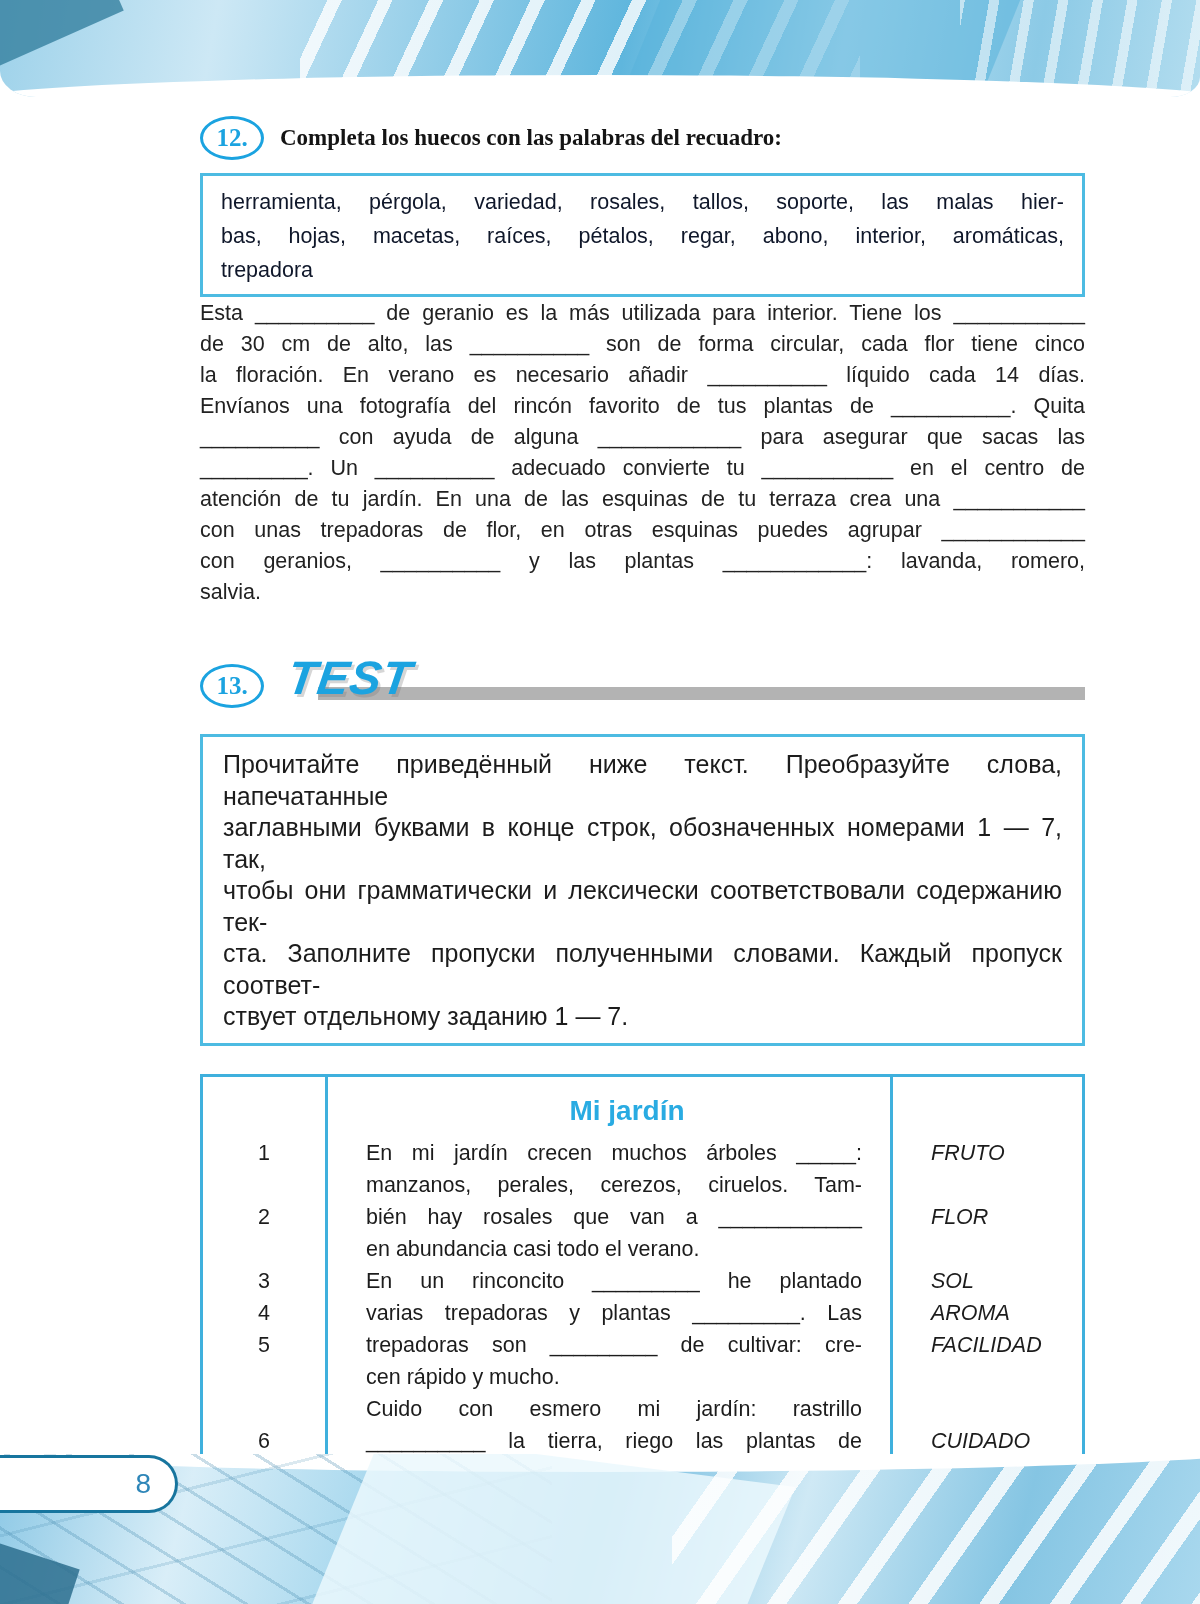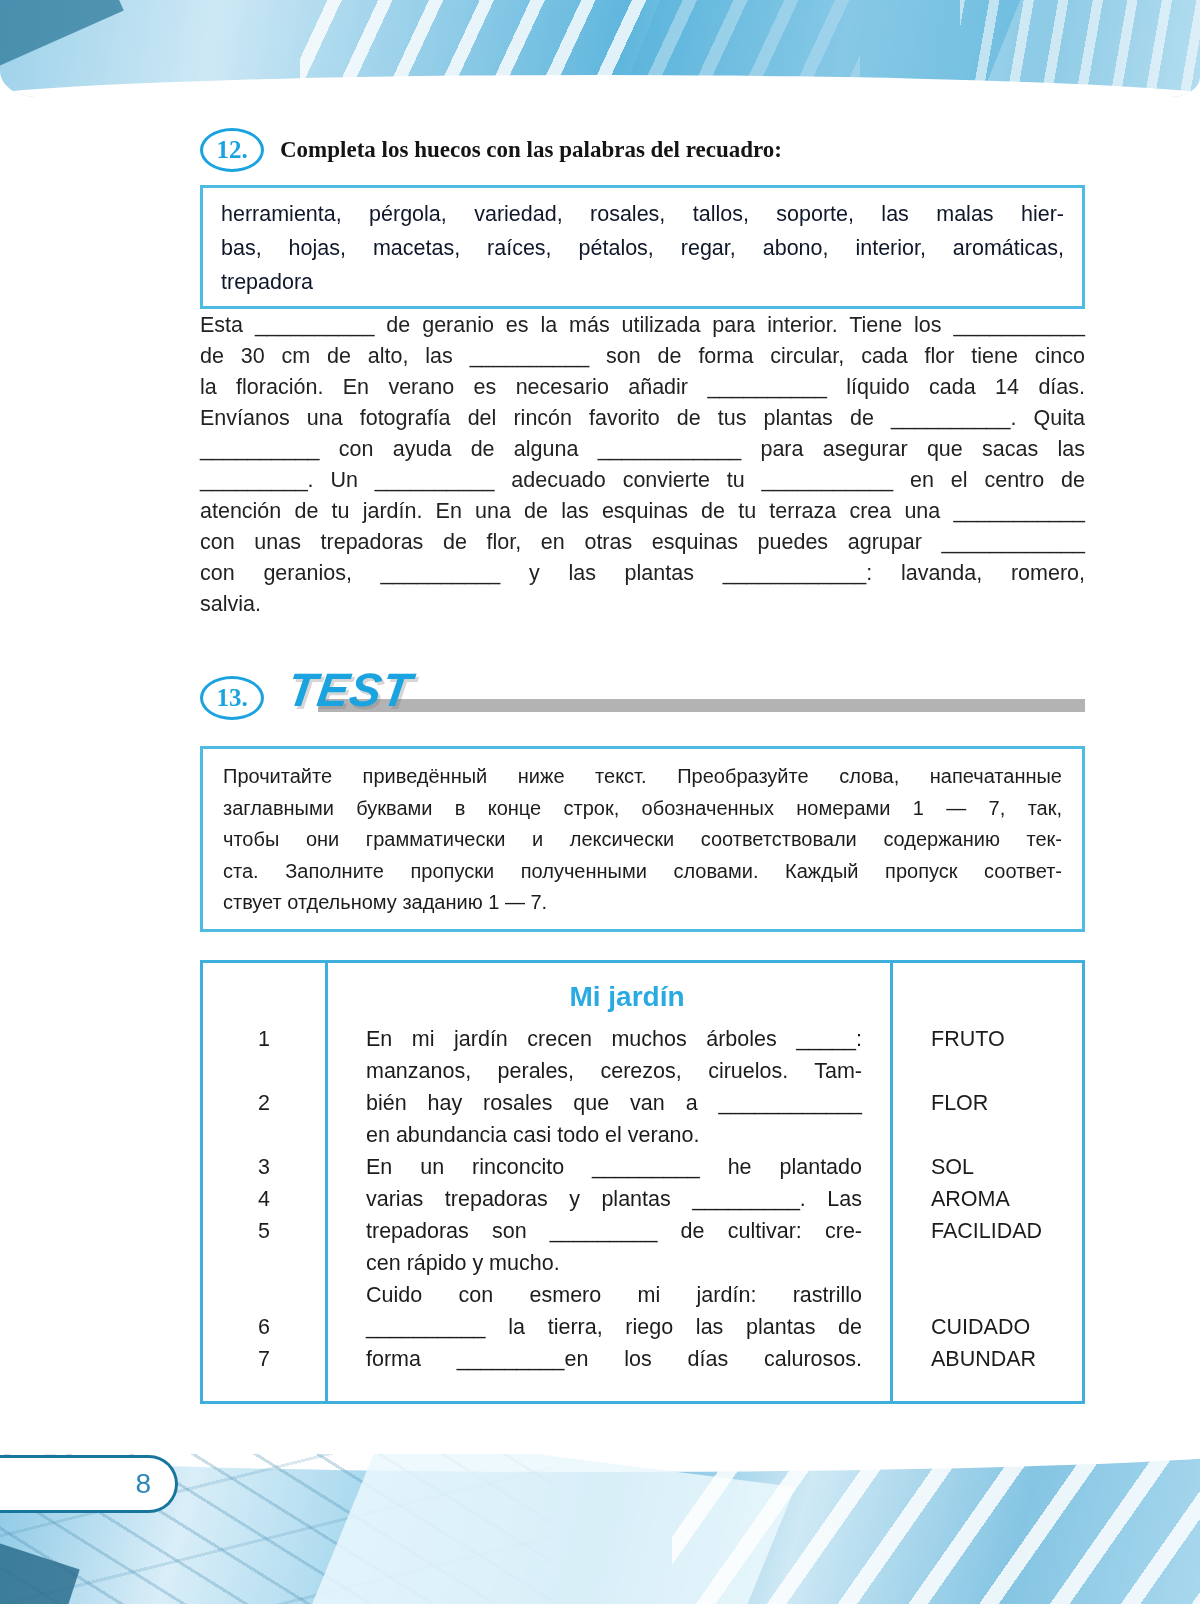--- a/index.html
+++ b/index.html
@@ -35,21 +35,21 @@
     background:repeating-linear-gradient(100deg,rgba(255,255,255,.8) 0 10px,rgba(255,255,255,0) 10px 34px);}
   .fb1{left:0;top:0;width:46%;height:100%;opacity:.9;
     background:repeating-linear-gradient(32deg,rgba(255,255,255,0) 0 30px,rgba(72,140,176,.32) 30px 33px),
                repeating-linear-gradient(-14deg,rgba(255,255,255,0) 0 64px,rgba(72,140,176,.22) 64px 67px);}
   .fb2{left:28%;top:6px;width:36%;height:120%;background:rgba(235,248,253,.85);transform:skewX(-16deg) rotate(7deg);}
   .fb3{left:56%;top:-18px;width:48%;height:130%;opacity:.9;
     background:repeating-linear-gradient(125deg,rgba(255,255,255,.92) 0 16px,rgba(255,255,255,0) 16px 58px);}
   .fb4{left:-18px;bottom:-14px;width:90px;height:64px;background:#2d6f8e;opacity:.85;transform:rotate(18deg);}
 
   
-  .content{position:absolute;left:200px;top:12px;width:885px;}
+  .content{position:absolute;left:200px;top:0;width:885px;}
 
   .ex-head{display:flex;align-items:center;gap:16px;}
   .ex-head-12{margin-top:116px;}
   .badge{
     flex:0 0 auto;display:flex;align-items:center;justify-content:center;
     width:64px;height:44px;border:3px solid var(--accent);border-radius:50%;
     box-sizing:border-box;color:var(--accent);
     font-family:"Liberation Serif",serif;font-weight:700;font-size:25px;
   }
   .ex-title{
@@ -69,36 +69,36 @@
   .test-head{position:relative;margin-top:50px;height:56px;display:flex;align-items:center;text-align:right;}
   .gray-bar{position:absolute;left:118px;right:0;top:29px;height:13px;background:var(--gray-bar);z-index:1;}
   .test-title{
     position:absolute;left:88px;top:-8px;z-index:2;
     font-weight:700;font-style:italic;font-size:47px;letter-spacing:1px;
     color:var(--accent);transform:skewX(-8deg);
     text-shadow:3px 3px 0 rgba(120,120,120,.30);
   }
   .instr-box{
     margin-top:20px;border:3px solid var(--box-border);box-sizing:border-box;
-    padding:12px 20px 10px 20px;font-size:20px;line-height:31.5px;color:#1c1c1c;
+    padding:12px 20px 10px 20px;font-size:25px;line-height:31.5px;color:#1c1c1c;
   }
   .instr-box .line{text-align:justify;text-align-last:justify;}
   .instr-box .line:last-child{text-align-last:left;}
 
   
   .task-table{
     margin-top:28px;border:3px solid var(--table-border);box-sizing:border-box;
     display:grid;grid-template-columns:125px 565px 1fr;
     font-size:21.5px;line-height:32px;color:#1c1c1c;
   }
   .task-table>div{box-sizing:border-box;}
   .cell-num{border-right:3px solid var(--table-border);text-align:center;}
   .cell-text{border-right:3px solid var(--table-border);padding:0 28px 0 38px;text-align:justify;text-align-last:justify;white-space:nowrap;}
   .cell-text.no-j{text-align-last:left;}
-  .cell-word{padding:0 10px 0 38px;}
+  .cell-word{padding:0 10px 0 38px;font-style:italic;}
   .cell-title{padding:18px 0 10px 0;text-align:center;text-align-last:center;white-space:normal;
     color:var(--table-title);font-weight:700;font-size:28px;margin-left:36px;}
   .cell-top{padding-top:18px;}
   .cell-sp{height:26px;}
 
   
   .page-pill{
     position:absolute;left:0;top:1455px;width:178px;height:58px;z-index:5;
     background:#fff;border:3px solid var(--pill-border);border-left:none;
     border-radius:0 30px 30px 0;box-sizing:border-box;

